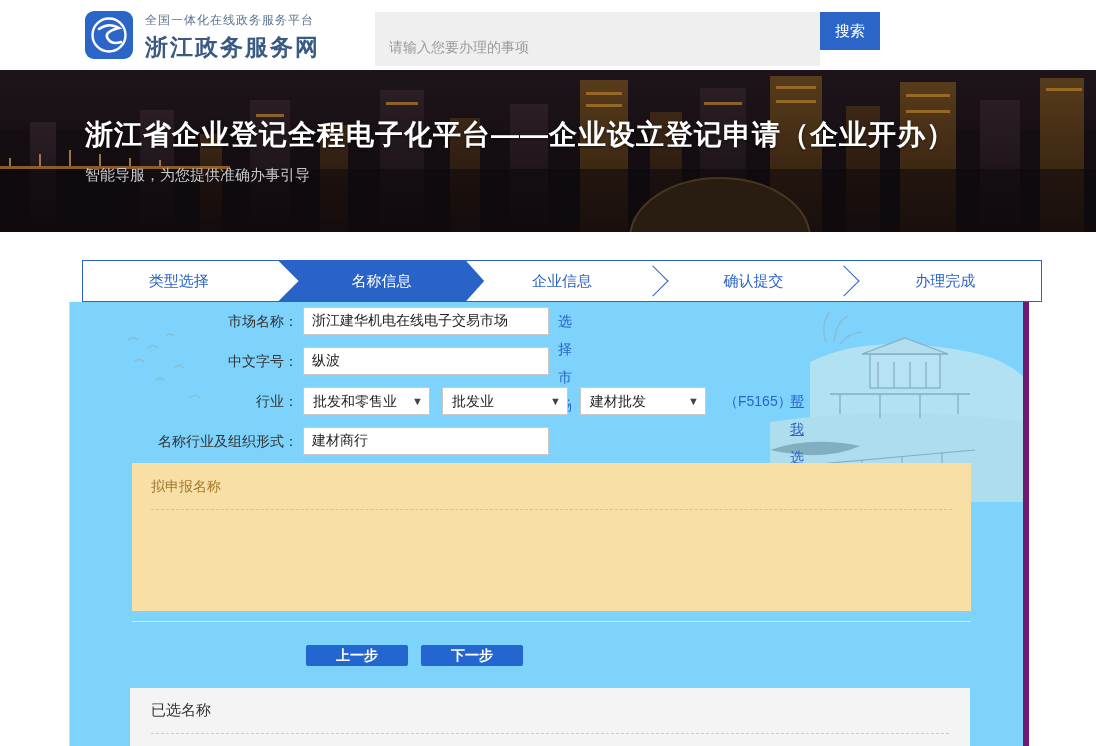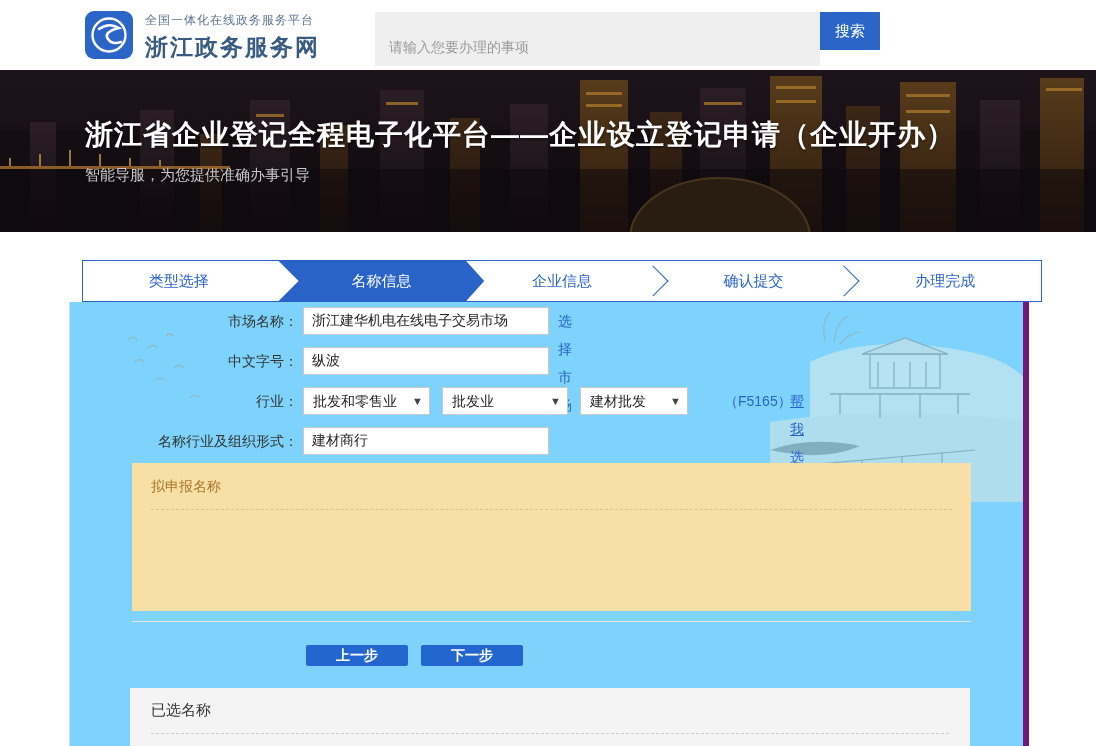--- a/index.html
+++ b/index.html
@@ -245,21 +245,21 @@
   <div class="frow" style="top:85px;">
     <div class="flabel">行业：</div>
     <div class="fselect" style="left:233px; width:127px;">
       <span>批发和零售业</span>
       <span class="caret">▼</span>
     </div>
     <div class="fselect" style="left:372px; width:126px;">
       <span>批发业</span>
       <span class="caret">▼</span>
     </div>
-    <div class="fselect" style="left:510px; width:108px;">
+    <div class="fselect" style="left:510px; width:126px;">
       <span>建材批发</span>
       <span class="caret">▼</span>
     </div>
     <span class="fcode" style="left:654px;">（F5165）</span>
     <a class="flink" style="left:720px; text-decoration:underline;">帮我选择</a>
   </div>
 
   <div class="frow" style="top:125px;">
     <div class="flabel">名称行业及组织形式：</div>
     <input class="finput" value="建材商行" style="">

